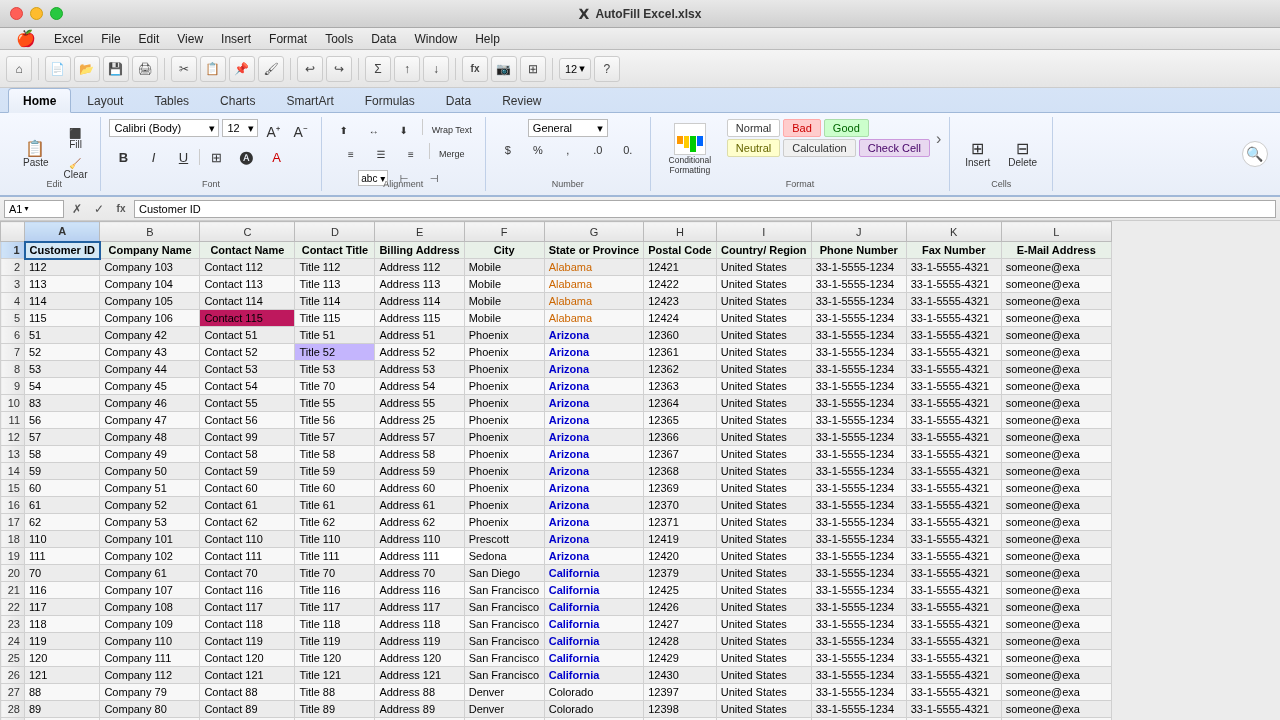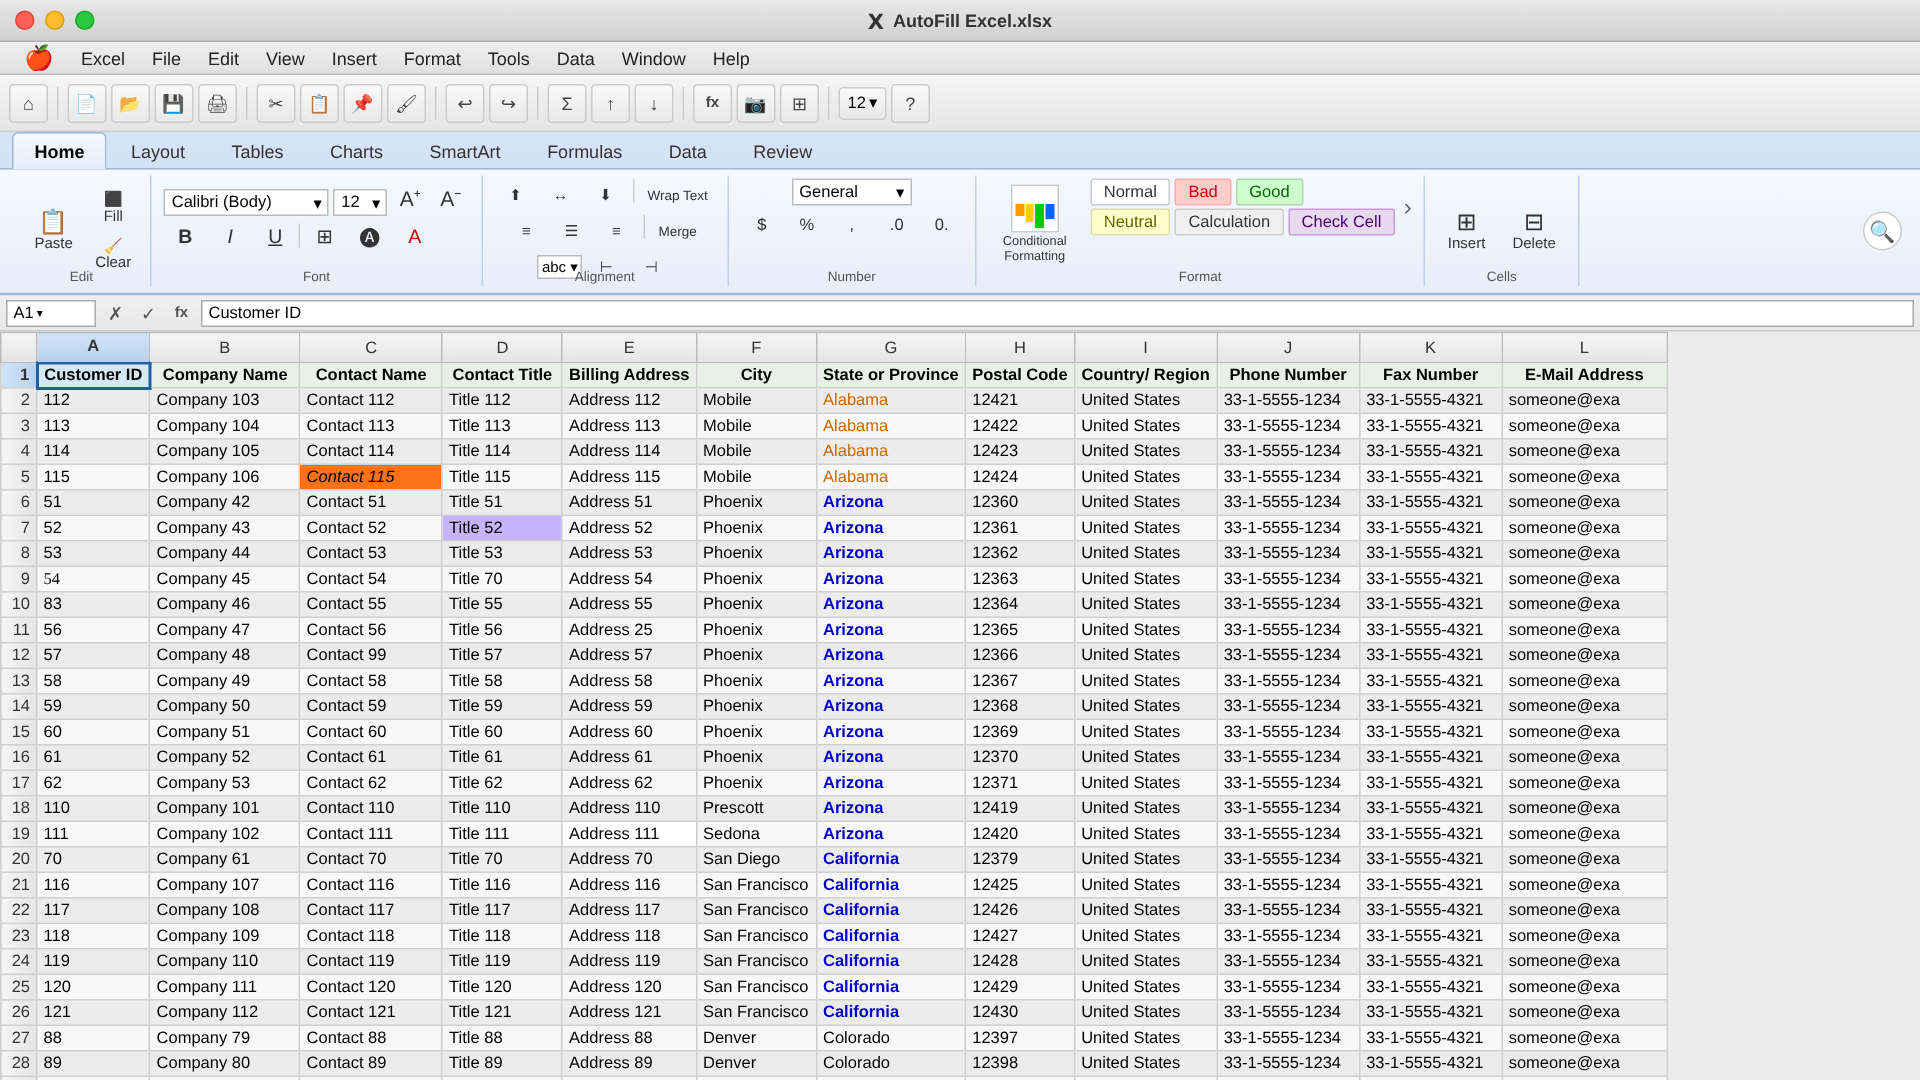--- a/index.html
+++ b/index.html
@@ -361,21 +361,21 @@
             <span>🧹</span>
             <span>Clear</span>
           </div>
         </div>
       </div>
       <div class="ribbon-group-label">Edit</div>
     </div>
 
     <div class="ribbon-group" style="min-width:180px;">
       <div class="ribbon-group-content" style="flex-direction:column;align-items:flex-start;gap:2px;">
-        <div style="display:flex;gap:3px;align-items:flex-end;">
+        <div style="display:flex;gap:3px;align-items:flex-start;">
           <div style="border:1px solid #bbb;background:white;padding:1px 4px;font-size:11px;display:flex;align-items:center;min-width:110px;height:18px;">
             <span>Calibri (Body)</span>
             <span style="margin-left:auto;">▾</span>
           </div>
           <div style="border:1px solid #bbb;background:white;padding:1px 4px;font-size:11px;display:flex;align-items:center;width:36px;height:18px;">
             <span>12</span>
             <span style="margin-left:auto;">▾</span>
           </div>
           <div class="r-btn" style="font-size:14px;min-width:18px;">A⁺</div>
           <div class="r-btn" style="font-size:14px;min-width:18px;">A⁻</div>
@@ -601,21 +601,21 @@
             <td>12423</td>
             <td>United States</td>
             <td>33-1-5555-1234</td>
             <td>33-1-5555-4321</td>
             <td>someone@exa</td>
           </tr>
           <tr>
             <th class="row-header">5</th>
             <td style="background: rgb(248, 248, 248);">115</td>
             <td style="background: rgb(248, 248, 248);">Company 106</td>
-            <td style="background: #f97316; font-style: italic;">Contact 115</td>
+            <td style="background: #be185d;">Contact 115</td>
             <td style="background: rgb(248, 248, 248);">Title 115</td>
             <td style="background: rgb(248, 248, 248);">Address 115</td>
             <td style="background: rgb(248, 248, 248);">Mobile</td>
             <td style="color: rgb(204, 102, 0); background: rgb(248, 248, 248);">Alabama</td>
             <td style="background: rgb(248, 248, 248);">12424</td>
             <td style="background: rgb(248, 248, 248);">United States</td>
             <td style="background: rgb(248, 248, 248);">33-1-5555-1234</td>
             <td style="background: rgb(248, 248, 248);">33-1-5555-4321</td>
             <td style="background: rgb(248, 248, 248);">someone@exa</td>
           </tr>
@@ -659,21 +659,21 @@
             <td>Phoenix</td>
             <td style="color: rgb(0, 0, 204); font-weight: bold;">Arizona</td>
             <td>12362</td>
             <td>United States</td>
             <td>33-1-5555-1234</td>
             <td>33-1-5555-4321</td>
             <td>someone@exa</td>
           </tr>
           <tr>
             <th class="row-header">9</th>
-            <td style="background: rgb(248, 248, 248); font-family: Liberation Serif, serif;">54</td>
+            <td style="background: rgb(248, 248, 248);">54</td>
             <td style="background: rgb(248, 248, 248);">Company 45</td>
             <td style="background: rgb(248, 248, 248);">Contact 54</td>
             <td style="background: rgb(248, 248, 248);">Title 70</td>
             <td style="background: rgb(248, 248, 248);">Address 54</td>
             <td style="background: rgb(248, 248, 248);">Phoenix</td>
             <td style="color: rgb(0, 0, 204); font-weight: bold; background: rgb(248, 248, 248);">Arizona</td>
             <td style="background: rgb(248, 248, 248);">12363</td>
             <td style="background: rgb(248, 248, 248);">United States</td>
             <td style="background: rgb(248, 248, 248);">33-1-5555-1234</td>
             <td style="background: rgb(248, 248, 248);">33-1-5555-4321</td>

